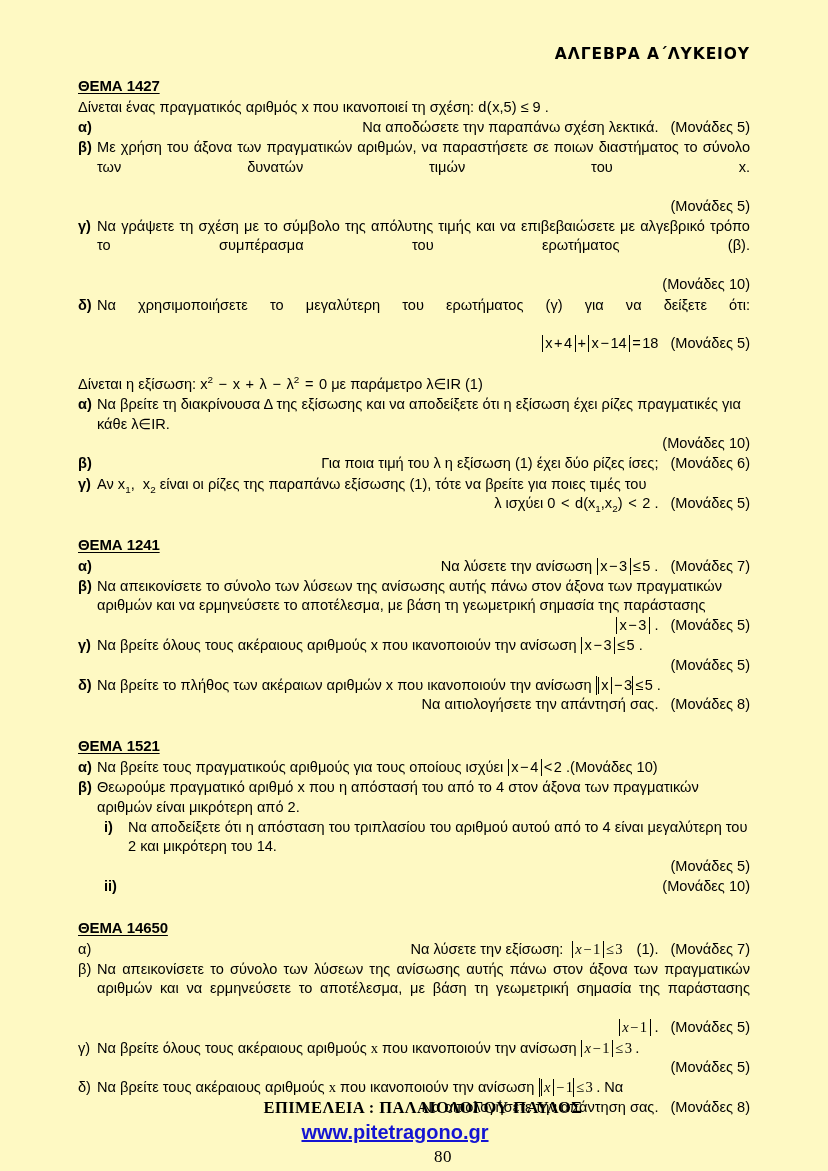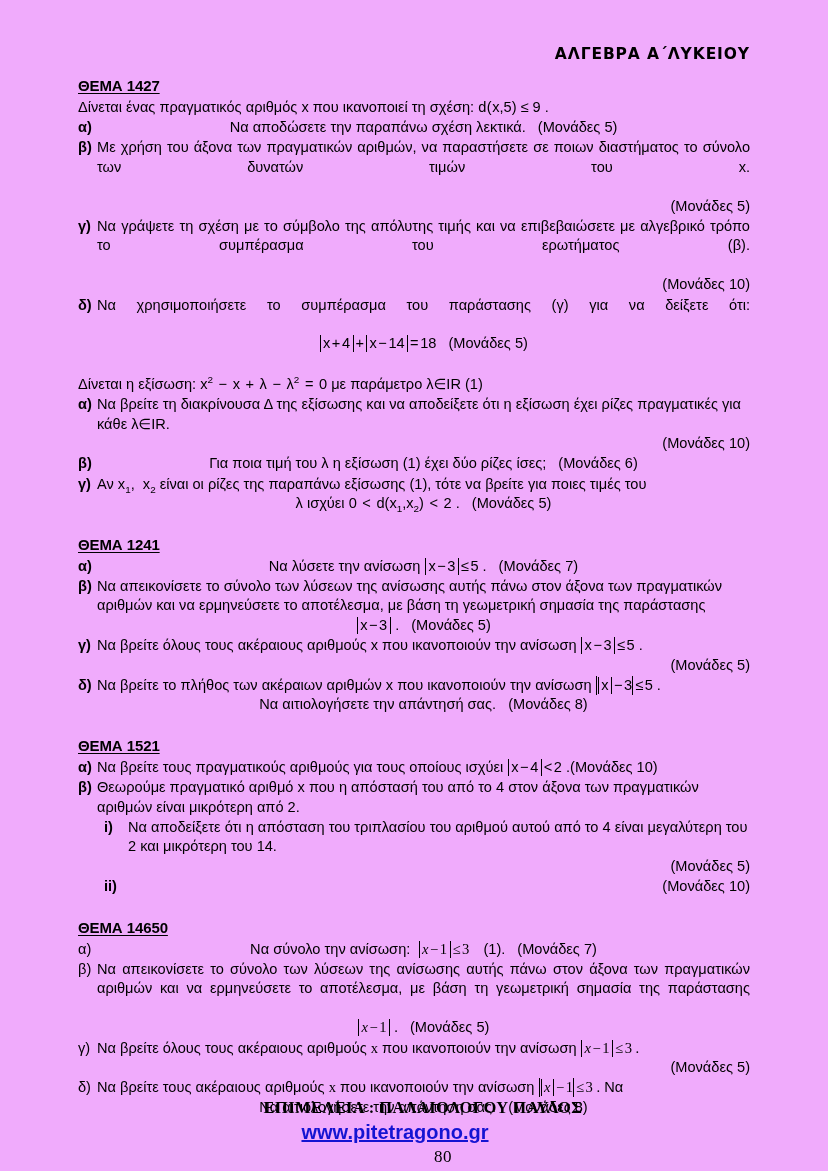--- a/index.html
+++ b/index.html
@@ -5,21 +5,21 @@
 <style>
   html, body {
     margin: 0;
     padding: 0;
     background: #ffffff;
   }
   .page {
     position: relative;
     width: 828px;
     height: 1171px;
-    background: #f0abfc;
+    background: #fef9c3;
     color: #000000;
     font-family: "Liberation Sans", "DejaVu Sans", sans-serif;
     font-size: 14.6px;
     line-height: 1.33;
     box-sizing: border-box;
     overflow: hidden;
   }
   .content {
     position: absolute;
     left: 78px;
@@ -75,21 +75,21 @@
   .justify-last { text-align: justify; }
   .justify-last::after {
     content: "";
     display: inline-block;
     width: 100%;
   }
 
   
   .withmarks {
     display: flex;
-    justify-content: center;
+    justify-content: flex-end;
     align-items: baseline;
     gap: 12px;
   }
   .withmarks .txt { flex: 0 1 auto; }
   .marks { flex: 0 0 auto; white-space: nowrap; }
   .marks-right {
     display: block;
     text-align: right;
   }
 
@@ -196,21 +196,21 @@
         <span class="lbl">γ)</span>
         <span class="body">
           <span class="line justify-last">Να γράψετε τη σχέση με το σύμβολο της απόλυτης τιμής και να επιβεβαιώσετε με αλγεβρικό τρόπο το συμπέρασμα του ερωτήματος (β).</span>
           <span class="marks-right">(Μονάδες 10)</span>
         </span>
       </div>
 
       <div class="item">
         <span class="lbl">δ)</span>
         <span class="body">
-          <span class="line justify-last">Να χρησιμοποιήσετε το συμπέρασμα του παράστασης (γ) για να δείξετε ότι:</span>
+          <span class="line justify-last">Να χρησιμοποιήσετε το μεγαλύτερη του ερωτήματος (γ) για να δείξετε ότι:</span>
           <span class="withmarks">
             <span class="math txt"><span class="bar">x<span class="op">+</span>4</span><span class="op">+</span><span class="bar">x<span class="op">−</span>14</span><span class="op">=</span>18</span>
             <span class="marks">(Μονάδες 5)</span>
           </span>
         </span>
       </div>
     </div>
 
     <div class="gap-lg"></div>
 
@@ -355,21 +355,21 @@
     <div class="gap-lg"></div>
 
     <div class="section">
       <div class="section-title">ΘΕΜΑ 14650</div>
 
       <div class="item plain">
         <span class="lbl">α)</span>
         <span class="body">
           <span class="withmarks">
             <span class="txt">
-              <span>Να σύνολο την ανίσωση:</span>
+              <span>Να λύσετε την εξίσωση:</span>
               <span class="math math-serif">&nbsp;<span class="bar"><span class="var">x</span><span class="op">−</span>1</span><span class="op">≤</span>3</span>
               <span style="margin-left:10px">(1).</span>
             </span>
             <span class="marks">(Μονάδες 7)</span>
           </span>
         </span>
       </div>
 
       <div class="item plain">
         <span class="lbl">β)</span>

